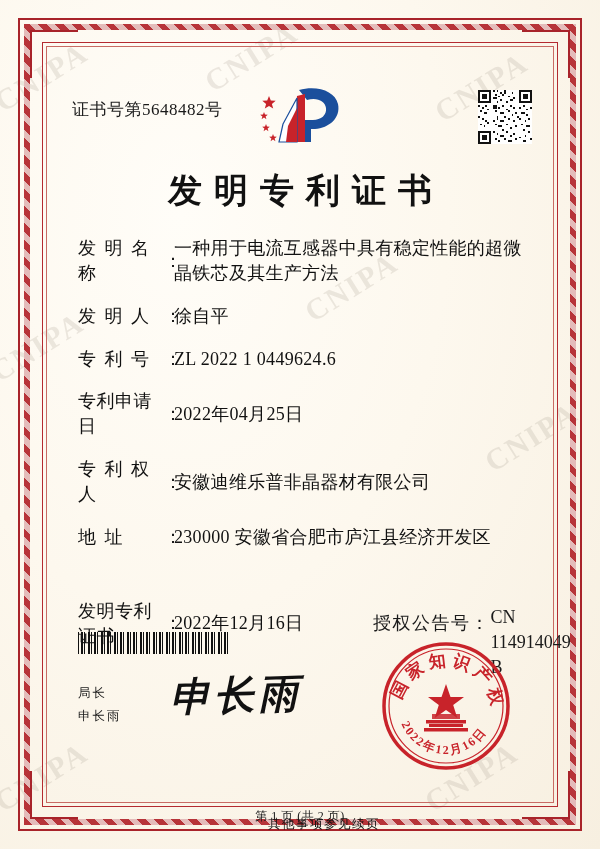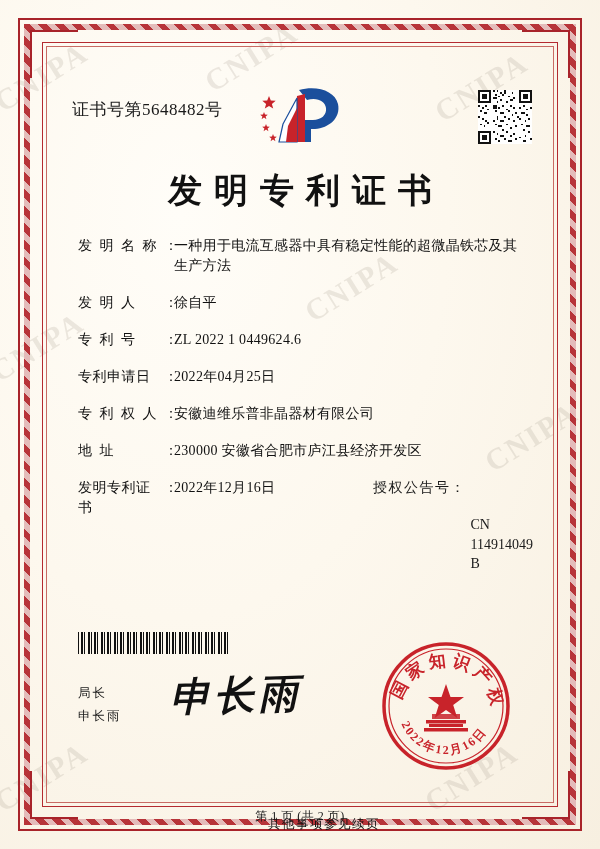--- a/index.html
+++ b/index.html
@@ -118,23 +118,23 @@
   }
 
   .fields {
     position: absolute;
     top: 176px;
     left: 18px;
     right: 10px;
   }
   .row {
     display: flex;
-    align-items: flex-start;
+    align-items: center;
     margin-bottom: 17.5px;
-    font-size: 14px;
+    font-size: 18px;
     line-height: 1.4;
   }
   .lbl {
     flex: 0 0 auto;
     width: 86px;
     letter-spacing: 2px;
     color: #111;
   }
   .lbl.wide { letter-spacing: 0.5px; width: 86px; }
   .colon { flex: 0 0 auto; width: 10px; }

